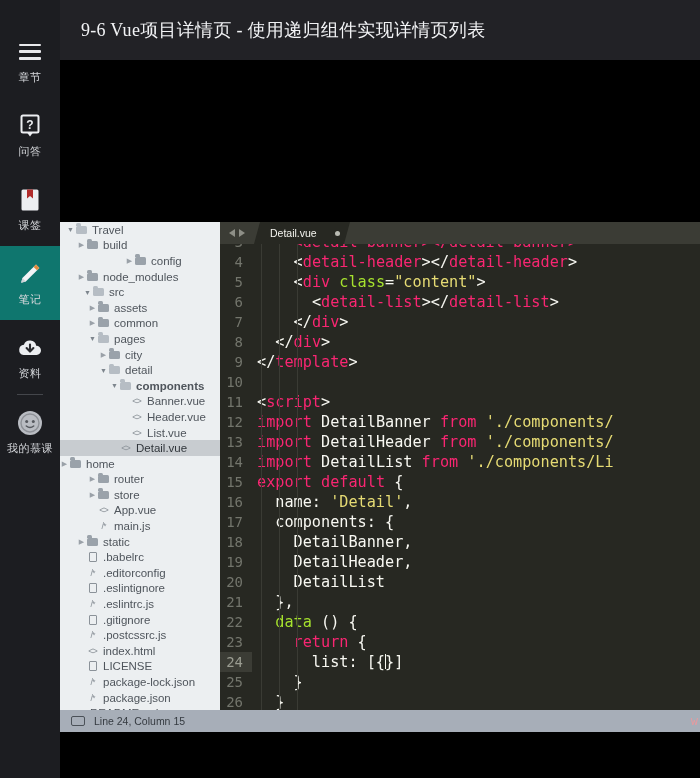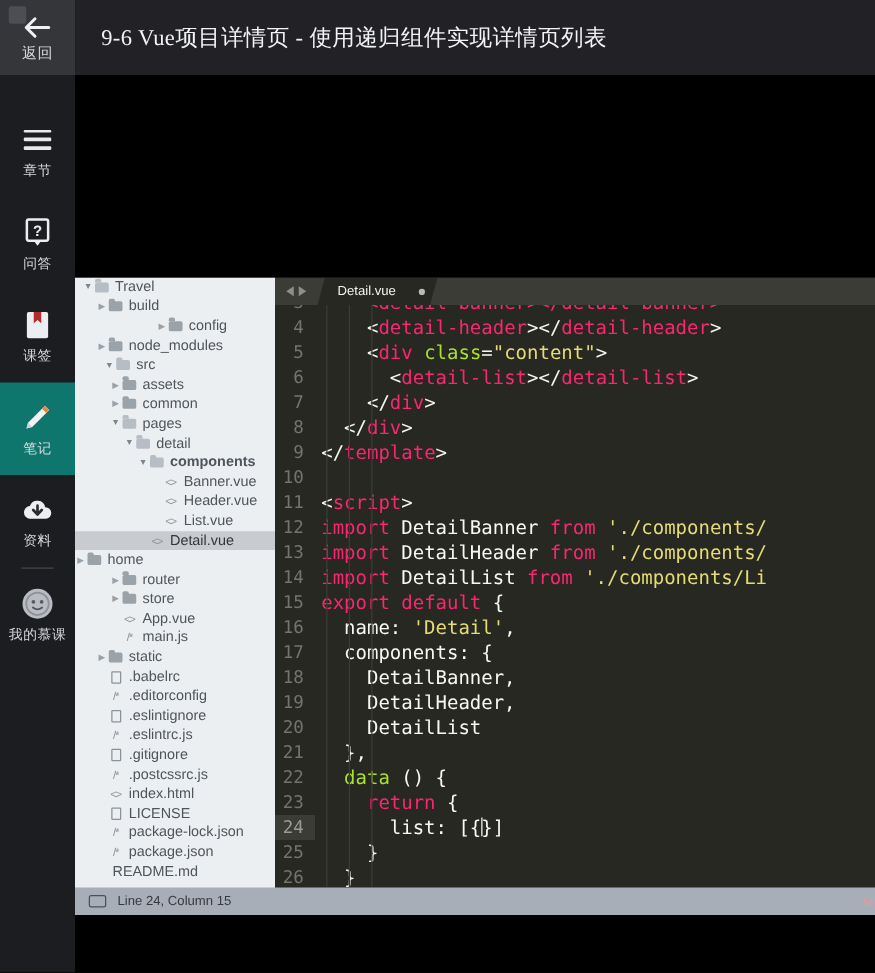--- a/index.html
+++ b/index.html
@@ -143,29 +143,20 @@
   }
   .sb-right{ margin-left:auto; color:#e79a9f; font-size:12px; padding-right:2px;
     font-family:"DejaVu Sans Mono",monospace;}
 </style>
 </head>
 <body>
 
 <div id="app">
 
   <div id="rail">
-    <div class="rail-item active" id="rail-back">
-      <span class="chk"></span>
-      <span class="rail-ico">
-        <svg width="24" height="20" viewBox="0 0 24 20">
-            <path d="M10 3 L3 10 L10 17 M3 10 L21 10" stroke="#f0f1f4" stroke-width="2.4" fill="none" stroke-linecap="round" stroke-linejoin="round"></path>
-          </svg>
-      </span>
-      <span class="rail-label">返回</span>
-    </div>
 
     <div class="rail-item" style="margin-top:24px;">
       <span class="rail-ico">
         <span class="hb">
             <i></i>
             <i></i>
             <i></i>
           </span>
       </span>
       <span class="rail-label">章节</span>
@@ -287,20 +278,27 @@
                 <span class="fold"></span>
               </span>
               <span class="tlabel">common</span>
             </div>
             <div class="trow" style="padding-left: 28px;">
               <span class="arw open">▼</span>
               <span class="fico">
                 <span class="fold op"></span>
               </span>
               <span class="tlabel">pages</span>
+            </div>
+            <div class="trow" style="padding-left: 39px;">
+              <span class="arw">▶</span>
+              <span class="fico">
+                <span class="fold"></span>
+              </span>
+              <span class="tlabel">city</span>
             </div>
             <div class="trow" style="padding-left: 39px;">
               <span class="arw open">▼</span>
               <span class="fico">
                 <span class="fold op"></span>
               </span>
               <span class="tlabel">detail</span>
             </div>
             <div class="trow" style="padding-left: 50px; font-weight: bold;">
               <span class="arw open">▼</span>

